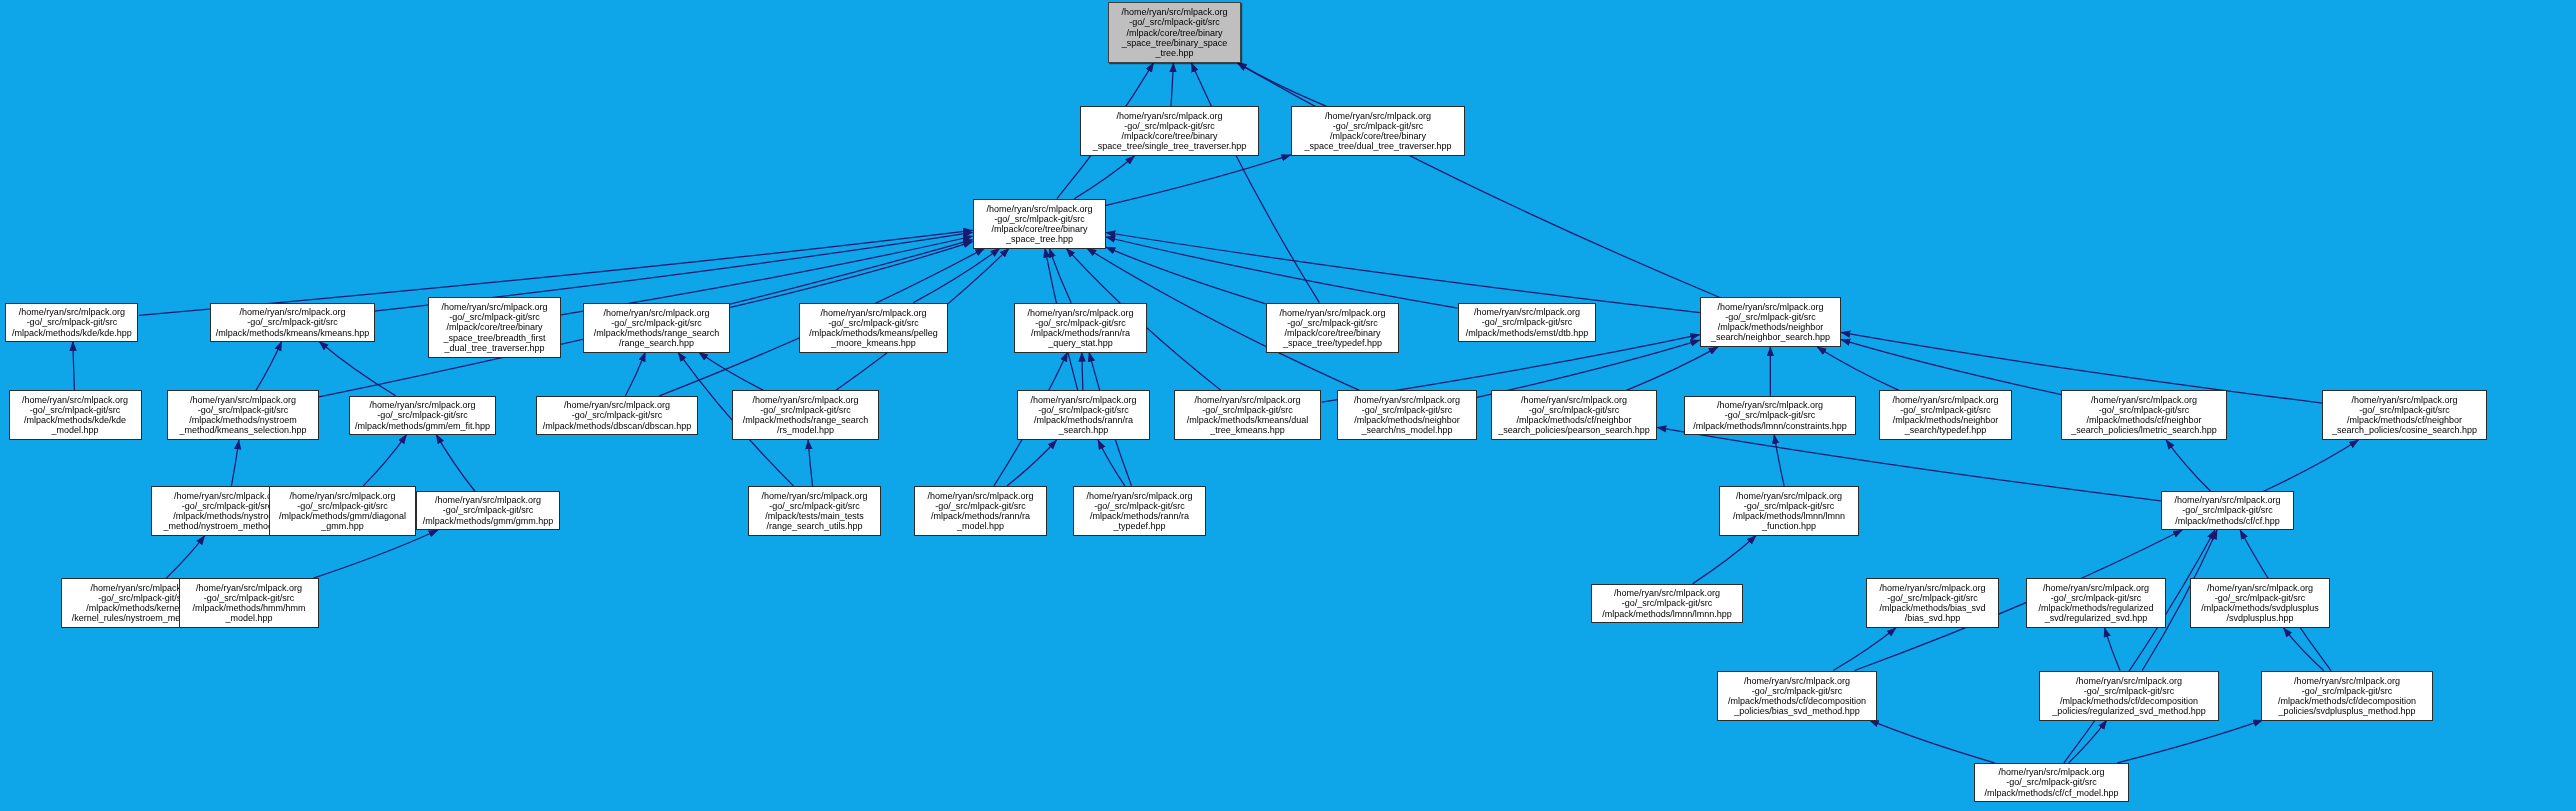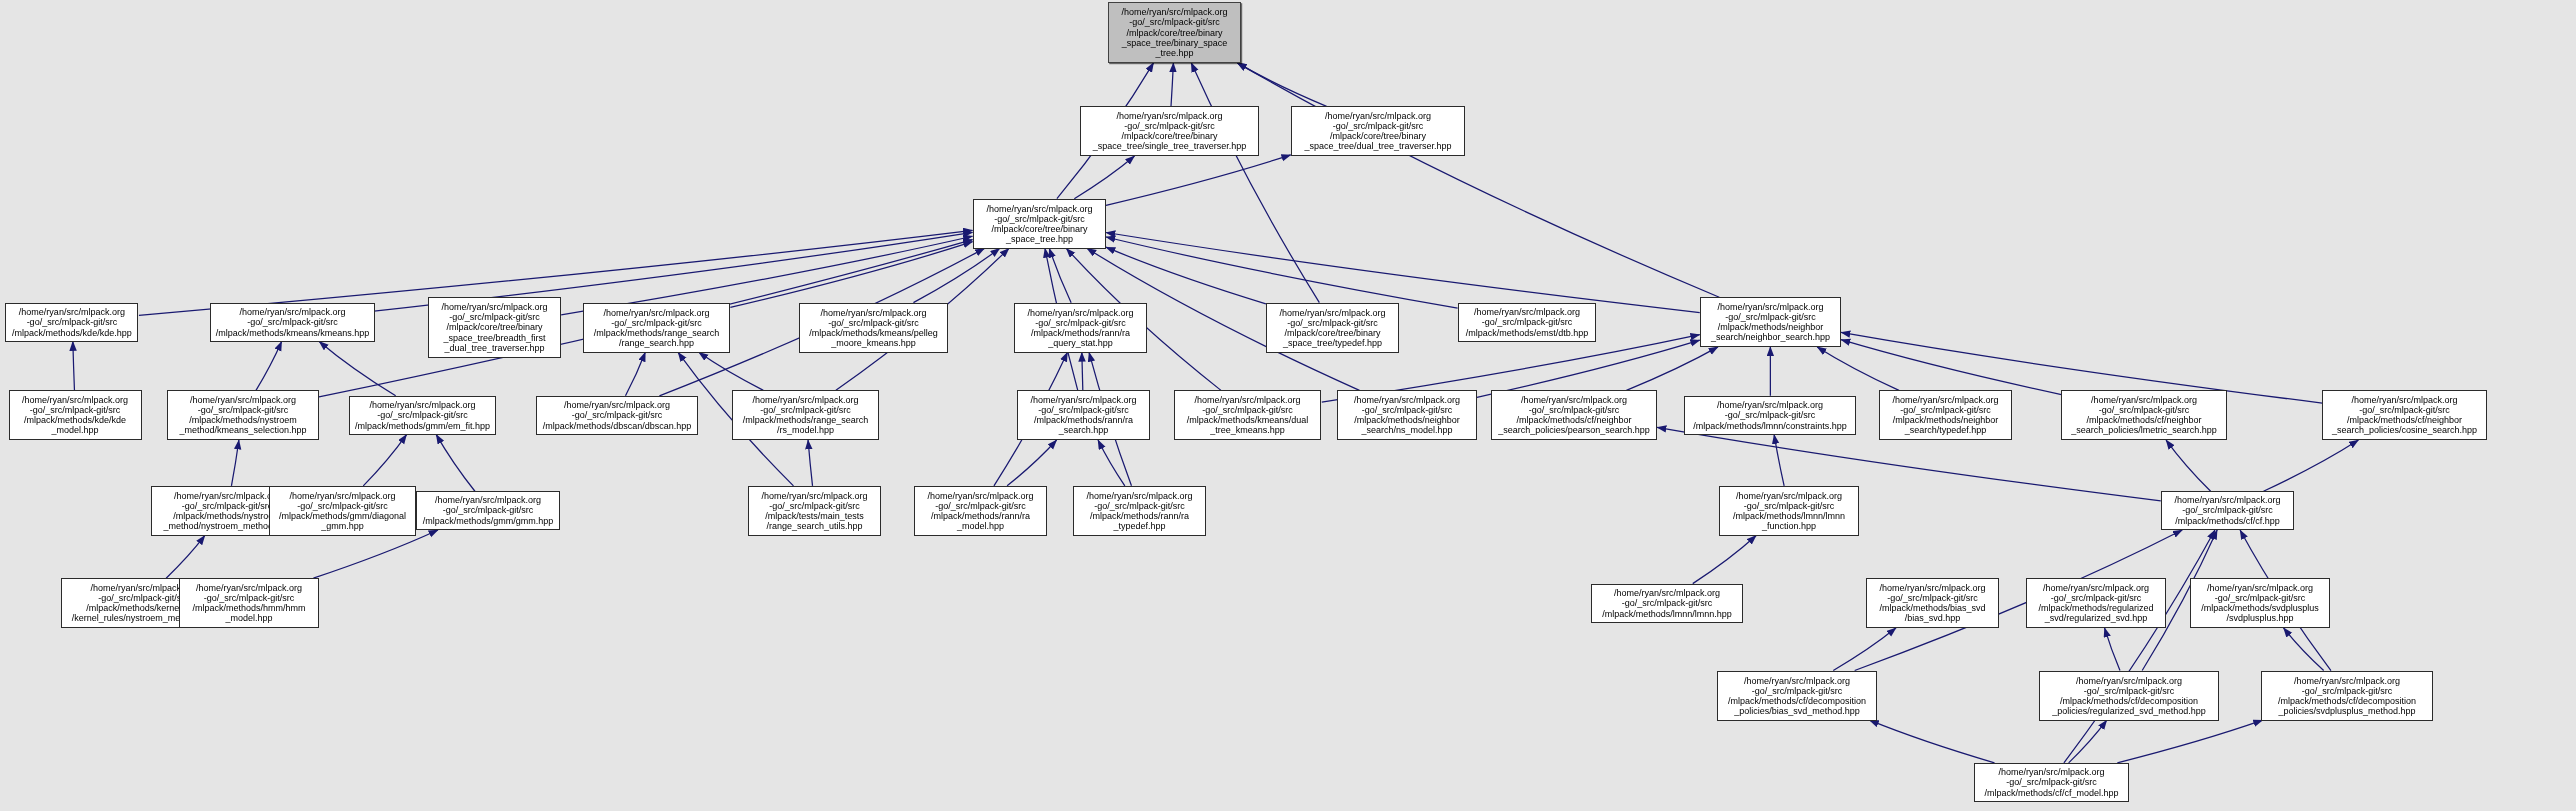--- a/index.html
+++ b/index.html
@@ -4,21 +4,21 @@
 <style>
   html, body {
     margin: 0;
     padding: 0;
     background: #ffffff;
   }
   #graph {
     position: relative;
     width: 2576px;
     height: 811px;
-    background: #e5e5e5;
+    background: #0ea5e9;
     font-family: "Liberation Sans", sans-serif;
     overflow: hidden;
   }
   #edges {
     position: absolute;
     left: 0;
     top: 0;
     width: 2576px;
     height: 811px;
     pointer-events: none;

